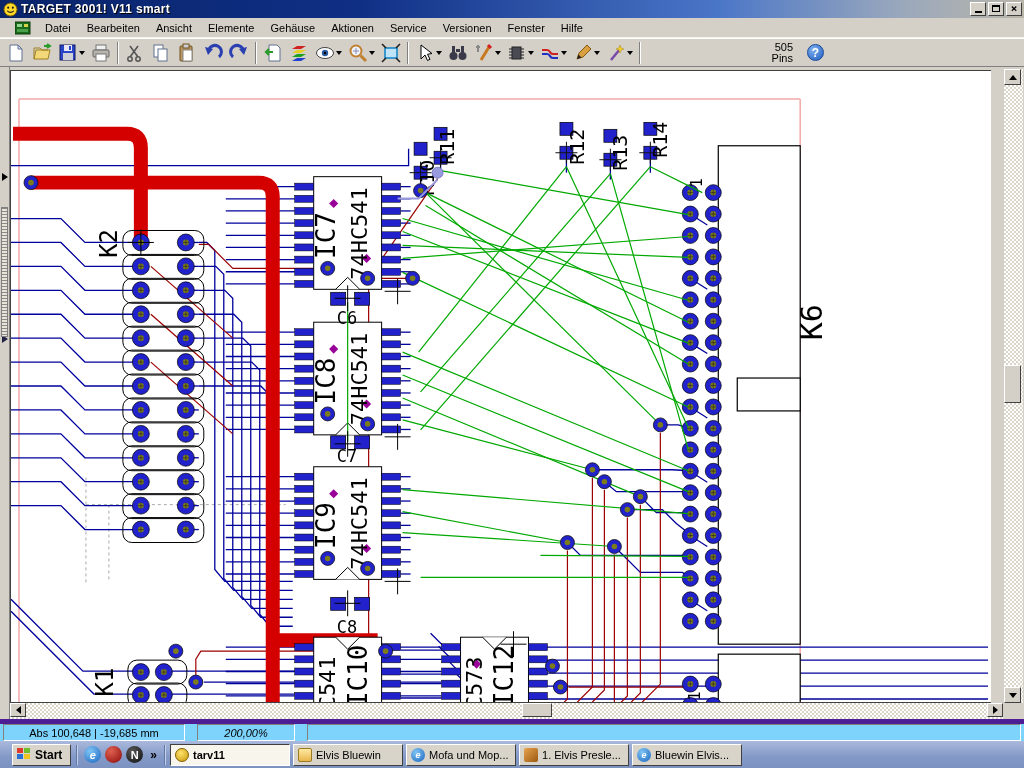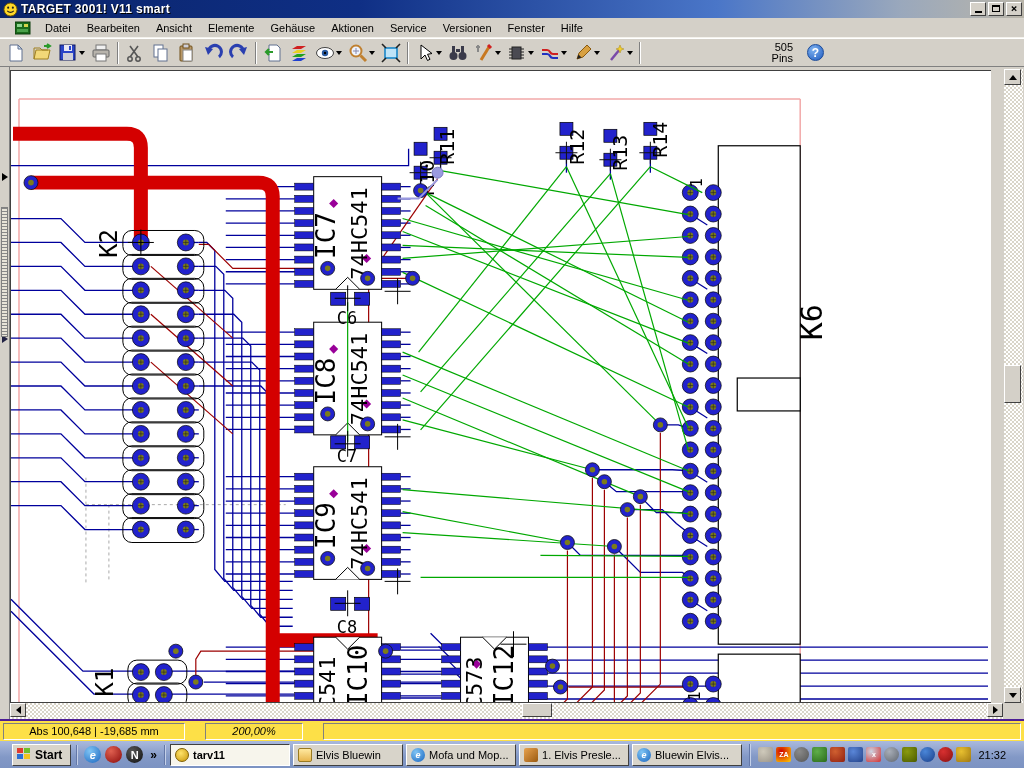--- a/index.html
+++ b/index.html
@@ -72,22 +72,22 @@
   .tri.down { border-left:4px solid transparent; border-right:4px solid transparent; border-top:5px solid #000; }
   .tri.left { border-top:4px solid transparent; border-bottom:4px solid transparent; border-right:5px solid #000; }
   .tri.right{ border-top:4px solid transparent; border-bottom:4px solid transparent; border-left:5px solid #000; }
   .vthumb { position:absolute; left:0; top:296px; width:17px; height:38px; background:#d4d0c8;
     border:1px solid; border-color:#fff #404040 #404040 #fff; }
   .hthumb { position:absolute; top:0; left:512px; width:30px; height:14px; background:#d4d0c8;
     border:1px solid; border-color:#fff #404040 #404040 #fff; }
   .scorner { position:absolute; right:1px; top:636px; width:20px; height:16px; background:#d4d0c8; }
 
   
-  .statusbar { position:absolute; left:0; top:719px; width:1024px; height:22px; background:#fde047;
-    display:flex; align-items:center; gap:20px; padding:0 3px; border-top:2px solid #4c1d95; }
+  .statusbar { position:absolute; left:0; top:719px; width:1024px; height:22px; background:#7dd3fc;
+    display:flex; align-items:center; gap:12px; padding:0 3px; border-top:5px solid #4c1d95; }
   .spanel { height:17px; border:1px solid; border-color:#808080 #fff #fff #808080;
     display:flex; align-items:center; justify-content:center; color:#000; }
   .sp1 { width:182px; } .sp2 { width:98px;font-style:italic; } .sp3 { flex:1; }
 
   
   .taskbar { position:absolute; left:0; top:741px; width:1024px; height:27px;
     background:linear-gradient(180deg,#aab9dc,#8298c6 60%,#7c93c2); display:flex; align-items:center; padding:0 12px; gap:3px; }
   .startbtn { height:22px; padding:0 8px 0 4px; background:#d8d4ca; border:1px solid;
     border-color:#fff #404040 #404040 #fff; display:flex; align-items:center; gap:4px;
     font-weight:bold; font-size:12px; color:#000; }
@@ -1045,32 +1045,15 @@
         </span>
         <span class="taskbtn">
           <span class="ticn t-media"></span>
           <span>1. Elvis Presle...</span>
         </span>
         <span class="taskbtn">
           <span class="ticn t-ie">e</span>
           <span>Bluewin Elvis...</span>
         </span>
       </span>
-    <span class="tray">
-      <span id="tray-icons" style="display:flex;gap:3px;align-items:center;">
-          <span class="trayicon" style="background: radial-gradient(circle at 35% 30%, rgb(207, 202, 187), rgb(154, 148, 138)); border-radius: 2px;"></span>
-          <span class="trayicon" style="background: radial-gradient(circle at 35% 30%, rgb(208, 0, 0), rgb(255, 208, 0)); border-radius: 2px;">ZA</span>
-          <span class="trayicon" style="background: radial-gradient(circle at 35% 30%, rgb(138, 138, 138), rgb(85, 85, 85)); border-radius: 50%;"></span>
-          <span class="trayicon" style="background: radial-gradient(circle at 35% 30%, rgb(95, 174, 74), rgb(42, 106, 26)); border-radius: 2px;"></span>
-          <span class="trayicon" style="background: radial-gradient(circle at 35% 30%, rgb(208, 96, 48), rgb(144, 32, 16)); border-radius: 2px;"></span>
-          <span class="trayicon" style="background: radial-gradient(circle at 35% 30%, rgb(90, 134, 216), rgb(36, 67, 138)); border-radius: 2px;"></span>
-          <span class="trayicon" style="background: radial-gradient(circle at 35% 30%, rgb(205, 212, 226), rgb(212, 48, 48)); border-radius: 2px;">x</span>
-          <span class="trayicon" style="background: radial-gradient(circle at 35% 30%, rgb(168, 174, 184), rgb(96, 102, 110)); border-radius: 50%;"></span>
-          <span class="trayicon" style="background: radial-gradient(circle at 35% 30%, rgb(138, 154, 16), rgb(74, 90, 0)); border-radius: 2px;"></span>
-          <span class="trayicon" style="background: radial-gradient(circle at 35% 30%, rgb(74, 134, 216), rgb(26, 63, 138)); border-radius: 50%;"></span>
-          <span class="trayicon" style="background: radial-gradient(circle at 35% 30%, rgb(216, 48, 48), rgb(138, 16, 16)); border-radius: 50%;"></span>
-          <span class="trayicon" style="background: radial-gradient(circle at 35% 30%, rgb(232, 192, 48), rgb(160, 120, 16)); border-radius: 2px;"></span>
-        </span>
-      <span class="clock">21:32</span>
-    </span>
   </div>
 
 </div>
 
 </body></html>

